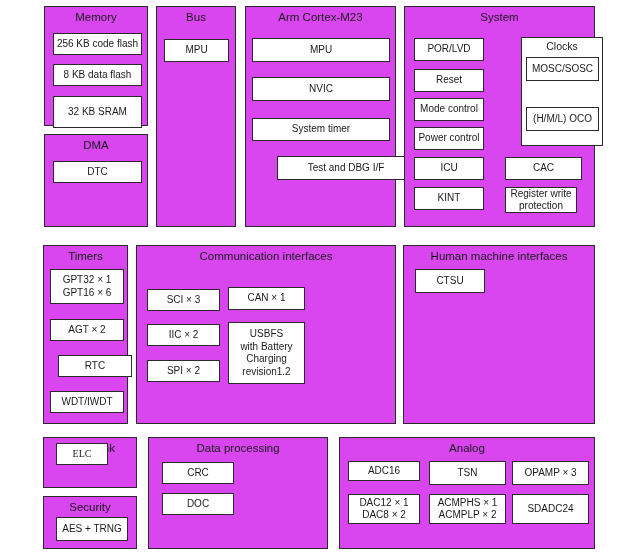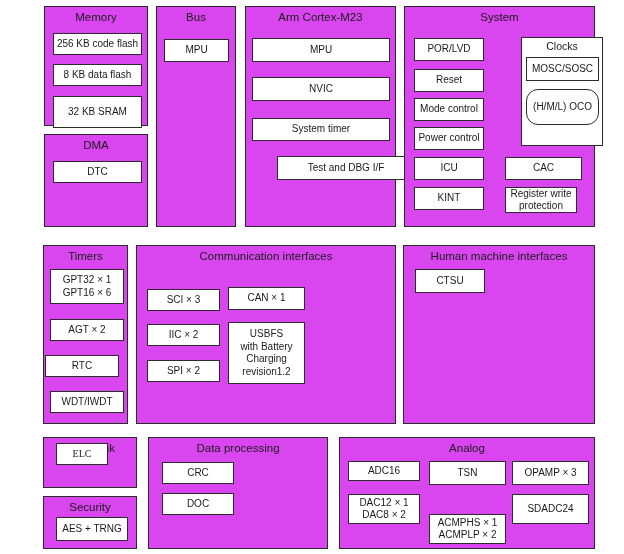--- a/index.html
+++ b/index.html
@@ -94,34 +94,34 @@
     <div class="box" style="left: 9px; top: 31px; width: 70px; height: 23px; border-color: rgb(43, 43, 43);">POR/LVD</div>
     <div class="box" style="left: 9px; top: 62px; width: 70px; height: 23px; border-color: rgb(43, 43, 43);">Reset</div>
     <div class="box" style="left: 9px; top: 91px; width: 70px; height: 23px; border-color: rgb(43, 43, 43);">Mode control</div>
     <div class="box" style="left: 9px; top: 120px; width: 70px; height: 23px; border-color: rgb(43, 43, 43);">Power control</div>
     <div class="box" style="left: 9px; top: 150px; width: 70px; height: 23px; border-color: rgb(43, 43, 43);">ICU</div>
     <div class="box" style="left: 9px; top: 180px; width: 70px; height: 23px; border-color: rgb(43, 43, 43);">KINT</div>
 
     <div class="subsection" style="left: 99px; top: 30px; width: 82px; height: 109px; border-color: rgb(43, 43, 43); margin-left: 17px;">
       <div class="subsection-title">Clocks</div>
       <div class="box" style="left: 4px; top: 19px; width: 73px; height: 24px; border-color: rgb(43, 43, 43);">MOSC/SOSC</div>
-      <div class="box" style="left: 4px; top: 51px; width: 73px; height: 36px; border-color: rgb(43, 43, 43); border-radius: 12px;">(H/M/L) OCO</div>
+      <div class="box" style="left: 4px; top: 69px; width: 73px; height: 24px; border-color: rgb(43, 43, 43);">(H/M/L) OCO</div>
     </div>
 
     <div class="box" style="left: 100px; top: 150px; width: 77px; height: 23px; border-color: rgb(43, 43, 43);">CAC</div>
     <div class="box" style="left: 100px; top: 180px; width: 72px; height: 26px; border-color: rgb(43, 43, 43);">Register write
 protection</div>
   </div>
 
   <div class="section" style="left: 43px; top: 245px; width: 85px; height: 179px; border-color: rgb(43, 43, 43);">
     <div class="section-title">Timers</div>
     <div class="box" style="left: 6px; top: 23px; width: 74px; height: 35px; border-color: rgb(43, 43, 43);">GPT32 × 1
 GPT16 × 6</div>
     <div class="box" style="left: 6px; top: 73px; width: 74px; height: 22px; border-color: rgb(43, 43, 43);">AGT × 2</div>
-    <div class="box" style="left: 1px; top: 109px; width: 74px; height: 22px; border-color: rgb(43, 43, 43);">RTC</div>
+    <div class="box" style="left: 14px; top: 109px; width: 74px; height: 22px; border-color: rgb(43, 43, 43);">RTC</div>
     <div class="box" style="left: 6px; top: 145px; width: 74px; height: 22px; border-color: rgb(43, 43, 43);">WDT/IWDT</div>
   </div>
 
   <div class="section" style="left: 136px; top: 245px; width: 260px; height: 179px; border-color: rgb(43, 43, 43);">
     <div class="section-title">Communication interfaces</div>
     <div class="box" style="left: 10px; top: 43px; width: 73px; height: 22px; border-color: rgb(43, 43, 43);">SCI × 3</div>
     <div class="box" style="left: 10px; top: 78px; width: 73px; height: 22px; border-color: rgb(43, 43, 43);">IIC × 2</div>
     <div class="box" style="left: 10px; top: 114px; width: 73px; height: 22px; border-color: rgb(43, 43, 43);">SPI × 2</div>
     <div class="box" style="left: 91px; top: 41px; width: 77px; height: 23px; border-color: rgb(43, 43, 43);">CAN × 1</div>
     <div class="box" style="left: 91px; top: 76px; width: 77px; height: 62px; border-color: rgb(43, 43, 43);">USBFS
@@ -151,18 +151,18 @@
     <div class="box" style="left: 13px; top: 55px; width: 72px; height: 22px; border-color: rgb(43, 43, 43);">DOC</div>
   </div>
 
   <div class="section" style="left: 339px; top: 437px; width: 256px; height: 112px; border-color: rgb(43, 43, 43);">
     <div class="section-title">Analog</div>
     <div class="box" style="left: 8px; top: 23px; width: 72px; height: 20px; border-color: rgb(43, 43, 43);">ADC16</div>
     <div class="box" style="left: 89px; top: 23px; width: 77px; height: 24px; border-color: rgb(43, 43, 43);">TSN</div>
     <div class="box" style="left: 172px; top: 23px; width: 77px; height: 24px; border-color: rgb(43, 43, 43);">OPAMP × 3</div>
     <div class="box" style="left: 8px; top: 56px; width: 72px; height: 30px; border-color: rgb(43, 43, 43);">DAC12 × 1
 DAC8 × 2</div>
-    <div class="box" style="left: 89px; top: 56px; width: 77px; height: 30px; border-color: rgb(43, 43, 43); margin-top: 20px;">ACMPHS × 1
+    <div class="box" style="left: 89px; top: 56px; width: 77px; height: 30px; border-color: rgb(43, 43, 43);">ACMPHS × 1
 ACMPLP × 2</div>
     <div class="box" style="left: 172px; top: 56px; width: 77px; height: 30px; border-color: rgb(43, 43, 43);">SDADC24</div>
   </div>
 
 </div>
 
 </body></html>

